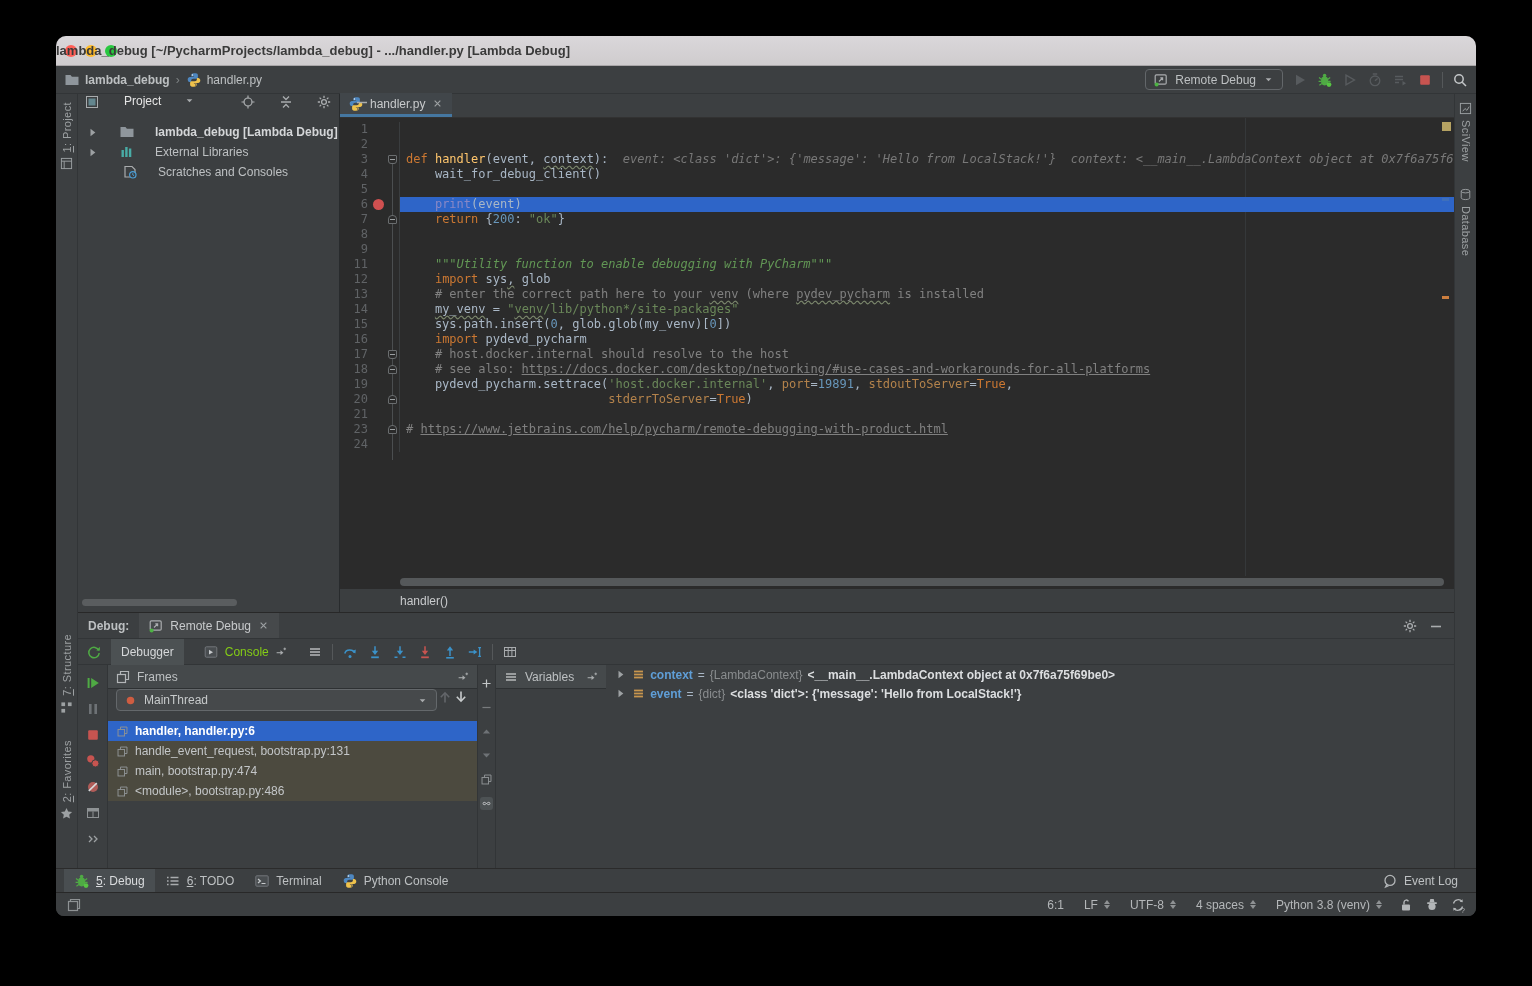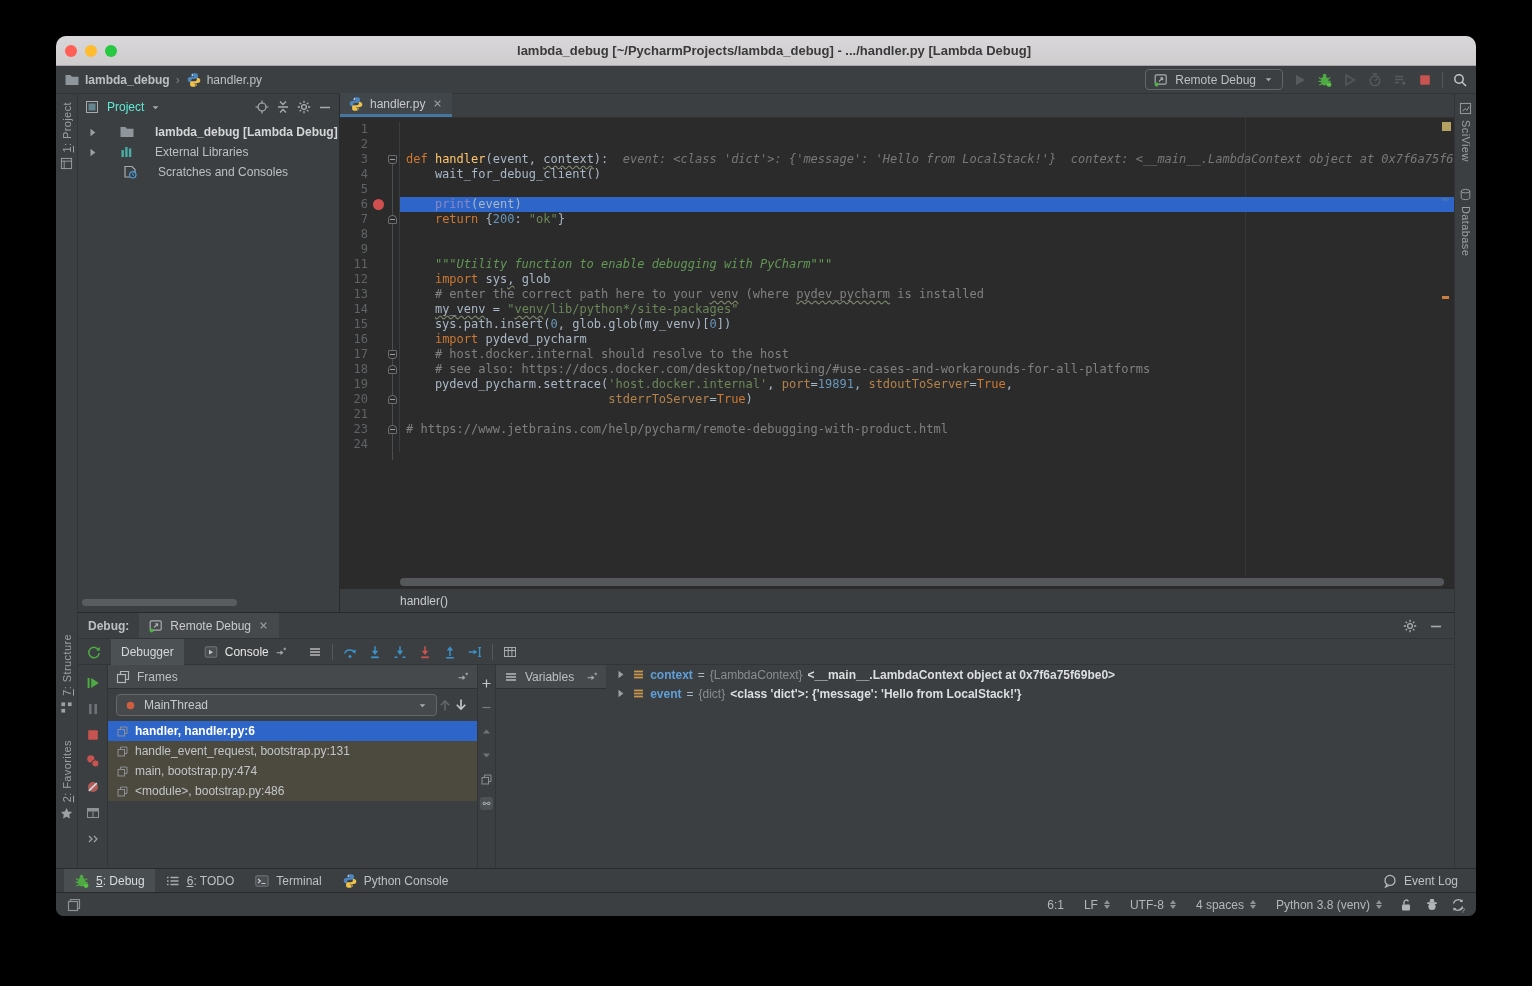--- a/index.html
+++ b/index.html
@@ -13,21 +13,21 @@
 
   .window{position:absolute;left:56px;top:36px;width:1420px;height:880px;background:#3c3f41;
     border-radius:10px 10px 8px 8px;overflow:hidden;display:flex;flex-direction:column;
     box-shadow:0 18px 50px rgba(0,0,0,.7)}
 
   
   .titlebar{height:30px;flex:none;background:linear-gradient(#dad7da,#cfccce);position:relative;
     display:flex;align-items:center;border-bottom:1px solid #a9a6a8}
   .lights{display:flex;gap:8px;margin-left:9px}
   .light{width:12px;height:12px;border-radius:50%}
-  .title-text{position:absolute;left:16px;right:0;text-align:center;font-size:13px;font-weight:700;color:#3a3a3a}
+  .title-text{position:absolute;left:0;right:0;font-size:13px;font-weight:700;color:#3a3a3a}
 
   
   .navbar{height:28px;flex:none;display:flex;align-items:center;padding:0 8px;background:#3c3f41;
     border-bottom:1px solid #323537}
   .crumbs{display:flex;align-items:center;gap:4px;font-size:12px;color:#bdc0c2}
   .crumb{display:flex;align-items:center;gap:5px;cursor:default}
   .crumb-sep{color:#7c8082;margin:0 2px}
   .crumb:first-child span[data-bind]{font-weight:700}
   .nav-right{margin-left:auto;display:flex;align-items:center;gap:9px}
   .runcombo{display:flex;align-items:center;gap:6px;height:21px;padding:0 7px;border:1px solid #63676a;
@@ -44,21 +44,21 @@
   .vlabel{writing-mode:vertical-rl;font-size:11px;color:#9da1a3;letter-spacing:.4px;white-space:nowrap}
   .strip.l .vlabel{transform:rotate(180deg)}
   .strip-group{display:flex;flex-direction:column;gap:26px;align-items:center}
 
   .center{flex:1;display:flex;flex-direction:column;min-width:0}
   .upper{height:518px;flex:none;display:flex;min-width:0}
 
   
   .project{width:262px;flex:none;background:#3c3f41;border-right:1px solid #282b2d;display:flex;
     flex-direction:column;position:relative}
-  .pp-head{height:26px;flex:none;display:flex;align-items:center;gap:5px;padding:0 6px;font-size:12px;color:#5eead4}
+  .pp-head{height:26px;flex:none;display:flex;align-items:flex-start;gap:22px;padding:0 6px;font-size:12px;color:#e5e5e5}
   .pp-head .grow{flex:1}
   .tree{padding-top:2px;font-size:12px;color:#bdc0c2}
   .trow{display:flex;align-items:center;gap:20px;height:20px;padding-left:8px;cursor:default;white-space:nowrap}
   .trow .sp16{width:16px;flex:none}
   .trow.bold span{font-weight:700;color:#d4d6d8}
   .pp-scroll{position:absolute;left:4px;bottom:6px;width:155px;height:7px;border-radius:4px;background:#5a5d5f}
 
   
   .editor{flex:1;display:flex;flex-direction:column;min-width:0;background:#2b2b2b}
   .tabbar{height:24px;flex:none;background:#3c3f41;border-bottom:1px solid #323232;display:flex;align-items:flex-end}
@@ -75,48 +75,48 @@
   .bpdot{width:11px;height:11px;border-radius:50%;background:#d05050}
   .fold{width:14px;flex:none;position:relative;height:15px;border-right:1px solid #3a3d3f}
   .fm{position:absolute;left:2px;top:3px;width:9px;height:9px;border:1px solid #6a6d6f;background:#2b2b2b}
   .fm::after{content:"";position:absolute;left:1px;top:3px;width:5px;height:1px;background:#9da1a3}
   .fm.open{border-radius:1px 1px 3px 3px}
   .fm.close{border-radius:4px 4px 1px 1px}
   .lcode{flex:1;white-space:pre;padding-left:6px;min-width:0}
   .code-line.cur .lcode{background:#2e65c8}
   .sk{color:#cc7832}.sf{color:#ffc66d}.ss{color:#6a8759}.sd{color:#629755;font-style:italic}
   .sc{color:#808080}.sn{color:#6897bb}.sb{color:#8888c6}.sa{color:#b3824b}.sp{color:#a9b7c6}
-  .sh{color:#787878;font-style:italic}.su{}
+  .sh{color:#787878;font-style:italic}.su{text-decoration:underline}
   .sw{text-decoration-line:underline;text-decoration-style:wavy;text-decoration-color:rgba(150,165,130,.75);text-underline-offset:2px}
   .vscroll{position:absolute;right:0;top:0;bottom:0;width:14px}
   .mark-tan{position:absolute;right:3px;top:4px;width:9px;height:9px;background:#b5a262}
   .mark-blue{position:absolute;right:5px;top:80px;width:7px;height:3px;background:#3e6fbc}
   .mark-orange{position:absolute;right:5px;top:178px;width:7px;height:3px;background:#cc7e3e}
   .hscroll{height:12px;flex:none;background:#2b2b2b;display:flex;align-items:center}
   .hthumb{height:8px;border-radius:4px;background:#55585a;flex:1;margin:0 10px 0 60px}
   .ecrumb{height:24px;flex:none;background:#3b3e40;border-top:1px solid #2b2b2b;display:flex;align-items:center;
     padding-left:60px;font-size:12px;color:#c8cacc}
 
   
   .debugp{height:256px;flex:none;background:#3c3f41;border-top:1px solid #282828;display:flex;flex-direction:column}
   .dhead{height:25px;flex:none;display:flex;align-items:center;gap:10px;padding:0 10px;font-size:12px;color:#bdc0c2}
   .dtab{display:flex;align-items:center;gap:6px;height:25px;padding:0 9px;background:#46494b;color:#c8cacc}
   .dhead .grow,.dtool .grow{flex:1}
   .dtool{height:27px;flex:none;display:flex;align-items:center;gap:9px;padding:0 8px;border-top:1px solid #323537;
     border-bottom:1px solid #323537}
-  .dttab{display:flex;align-items:center;gap:6px;height:26px;padding:0 10px;font-size:12px;color:#e5e5e5}
+  .dttab{display:flex;align-items:center;gap:6px;height:26px;padding:0 10px;font-size:12px;color:#84cc16}
   .dttab.sel{background:#4c5153;color:#d6d8da}
   .dbody{flex:1;display:flex;min-height:0}
   .dvtool{width:30px;flex:none;border-right:1px solid #323537;display:flex;flex-direction:column;align-items:center;
     gap:10px;padding-top:10px}
   .frames{width:370px;flex:none;display:flex;flex-direction:column;border-right:1px solid #323537}
   .phead{height:24px;flex:none;display:flex;align-items:center;gap:6px;padding:0 7px;font-size:12px;color:#bdc0c2;
     background:#45494b;border-bottom:1px solid #2e3133}
   .phead .grow{flex:1}
-  .threadrow{height:32px;flex:none;display:flex;align-items:center;padding:0 8px}
+  .threadrow{height:32px;flex:none;display:flex;align-items:flex-start;padding:0 8px}
   .threadcombo{flex:1;height:22px;display:flex;align-items:center;gap:7px;padding:0 7px;background:#46494b;
     border:1px solid #64686b;border-radius:4px;font-size:12px;color:#c7cacb}
   .threadcombo .grow{flex:1}
   .frow{height:20px;display:flex;align-items:center;gap:6px;padding:0 8px;font-size:12px;color:#c3c6c8;
     background:#4c4a3f;white-space:nowrap;overflow:hidden}
   .frow.sel{background:#2e65c8;color:#fff;font-weight:700}
   .wstrip{width:18px;flex:none;display:flex;flex-direction:column;align-items:center;gap:11px;padding-top:12px;
     border-right:1px solid #323537}
   .vars{flex:1;display:flex;flex-direction:row;min-width:0}
   .vrow{height:19px;display:flex;align-items:center;gap:5px;padding:0 8px;font-size:12px;white-space:nowrap;overflow:hidden}

